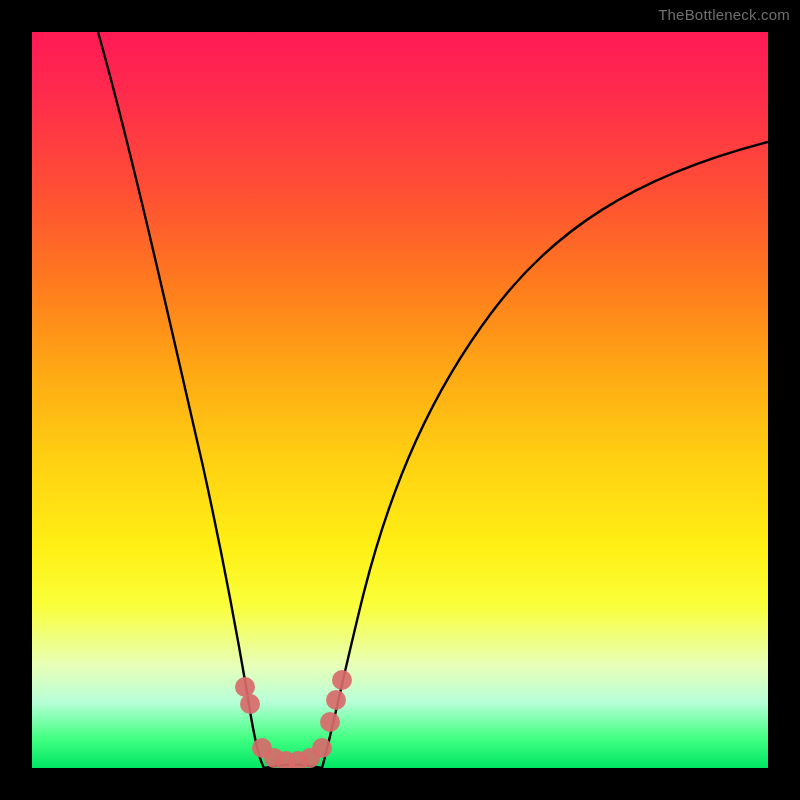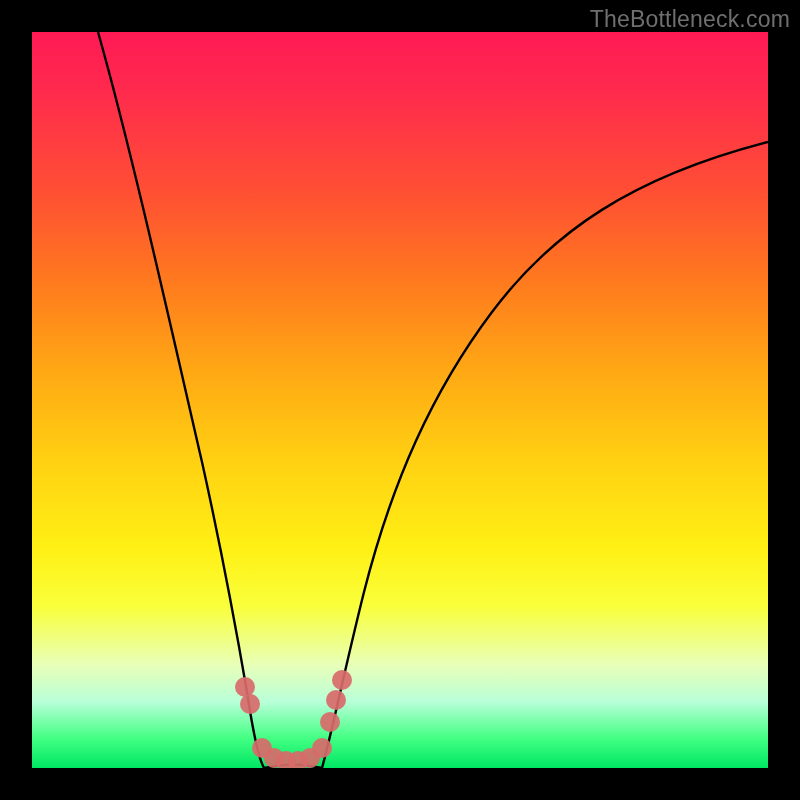--- a/index.html
+++ b/index.html
@@ -44,21 +44,21 @@
       #e8ffb8 86%,
       #b8ffd8 91%,
       #42ff82 96%,
       #00e664 100%);
   }
   .watermark {
     position: absolute;
     top: 6px;
     right: 10px;
     color: #6f6f6f;
-    font-size: 23px;
+    font-size: 15px;
     font-weight: 500;
     letter-spacing: 0.2px;
     user-select: none;
   }
   svg.curve {
     position: absolute;
     left: 0;
     top: 0;
     width: 736px;
     height: 736px;

